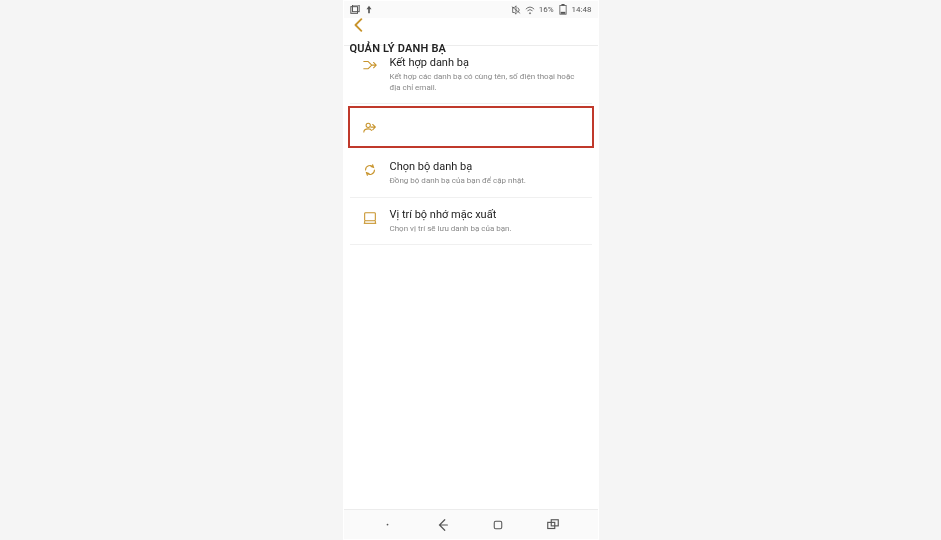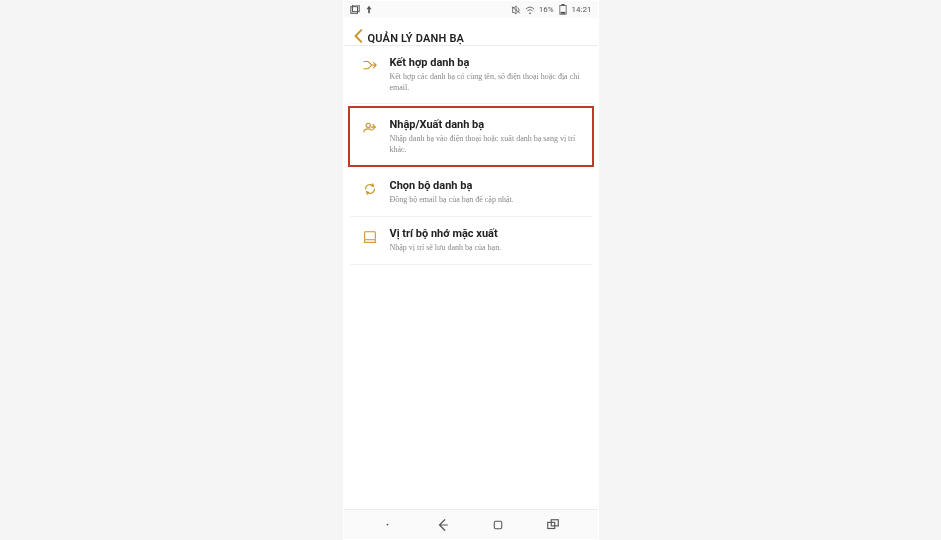--- a/index.html
+++ b/index.html
@@ -30,23 +30,25 @@
       font-size: 9px;
       color: #555;
       background: #fafafa;
       gap: 48px;
     }
     .status-left, .status-right { display: flex; gap: 4px; align-items: center; }
     .icon-sm { width: 10px; height: 10px; display: inline-flex; align-items: center; justify-content: center; }
     .app-bar {
       height: 28px;
       display: flex;
-      align-items: flex-end;
+      align-items: flex-start;
       padding: 0 6px;
+      gap: 10px;
       border-bottom: 1px solid #ececec;
+      flex-direction: column;
     }
     .back-btn { width: 18px; height: 18px; display: inline-flex; align-items: center; justify-content: center; color: #c8942c; }
     .app-title { font-size: 11px; font-weight: 600; letter-spacing: 0.2px; color: #222; }
     .content { flex: 1; overflow: hidden; }
     .setting-row {
       display: flex;
       padding: 10px 10px 10px 6px;
       align-items: flex-start;
       border-bottom: 1px solid #f0f0f0;
       margin: 0 6px;
@@ -58,22 +60,22 @@
     .row-icon {
       width: 28px;
       display: flex;
       justify-content: center;
       align-items: flex-start;
       padding-top: 2px;
       color: #c8942c;
       flex-shrink: 0;
     }
     .row-text { flex: 1; padding-left: 6px; }
-    .row-title { font-size: 11px; font-weight: 700; color: #222; line-height: 1.3; margin-bottom: 2px; }
-    .row-desc { font-size: 8px; color: #888; line-height: 1.3; font-family: Liberation Serif, serif; }
+    .row-title { font-size: 11px; font-weight: 400; color: #222; line-height: 1.3; margin-bottom: 2px; }
+    .row-desc { font-size: 8px; color: #888; line-height: 1.3; }
     .nav-bar {
       height: 30px;
       display: flex;
       justify-content: space-evenly;
       align-items: center;
       border-top: 1px solid #ececec;
       background: #fafafa;
     }
     .nav-btn { width: 22px; height: 22px; display: flex; align-items: center; justify-content: center; color: #555; }
   </style>
@@ -109,21 +111,21 @@
           </svg>
       </span>
       <span style="font-size:8px;">16%</span>
       <span class="icon-sm">
         <svg viewBox="0 0 10 14" width="8" height="11">
             <rect x="1" y="2" width="8" height="11" fill="none" stroke="#555" stroke-width="1"></rect>
             <rect x="3" y="0" width="4" height="2" fill="#555"></rect>
             <rect x="2" y="10" width="6" height="2.5" fill="#555"></rect>
           </svg>
       </span>
-      <span style="font-size:8px;">14:21</span>
+      <span style="font-size:8px;">14:48</span>
     </div>
   </div>
 
   <div class="app-bar">
     <span class="back-btn">
       <svg viewBox="0 0 12 12" width="14" height="14">
           <path d="M8 1 L3 6 L8 11" fill="none" stroke="#c8942c" stroke-width="1.6" stroke-linecap="round" stroke-linejoin="round"></path>
         </svg>
     </span>
     <span class="app-title">QUẢN LÝ DANH BẠ</span>
@@ -144,50 +146,46 @@
     </div>
 
     <div class="setting-row highlighted">
       <div class="row-icon">
         <svg viewBox="0 0 18 18" width="16" height="16">
           <circle cx="7" cy="6" r="2.4" fill="none" stroke="#c8942c" stroke-width="1.2"></circle>
           <path d="M2 14 Q2 10 7 10 Q10 10 11 12" fill="none" stroke="#c8942c" stroke-width="1.2"></path>
           <path d="M12 5 L15 8 L12 11 M15 8 H10" fill="none" stroke="#c8942c" stroke-width="1.2" stroke-linecap="round"></path>
         </svg>
       </div>
-      <div class="row-text">
-        <div class="row-title">Nhập/Xuất danh bạ</div>
-        <div class="row-desc">Nhập danh bạ vào điện thoại hoặc xuất danh bạ sang vị trí khác.</div>
-      </div>
     </div>
 
     <div class="setting-row">
       <div class="row-icon">
         <svg viewBox="0 0 18 18" width="16" height="16">
             <path d="M4 9 A5 5 0 0 1 13 6 M14 9 A5 5 0 0 1 5 12 M12 3 L13 6 L10 5 M6 15 L5 12 L8 13" fill="none" stroke="#c8942c" stroke-width="1.2" stroke-linecap="round"></path>
           </svg>
       </div>
       <div class="row-text">
         <div class="row-title">Chọn bộ danh bạ</div>
-        <div class="row-desc">Đồng bộ email bạ của bạn để cập nhật.</div>
+        <div class="row-desc">Đồng bộ danh bạ của bạn để cập nhật.</div>
       </div>
     </div>
 
     <div class="setting-row">
       <div class="row-icon">
         <svg viewBox="0 0 18 18" width="16" height="16">
             <rect x="3" y="3" width="12" height="9" rx="1" fill="none" stroke="#c8942c" stroke-width="1.2"></rect>
             <line x1="3" y1="12" x2="3" y2="15" stroke="#c8942c" stroke-width="1.2"></line>
             <line x1="15" y1="12" x2="15" y2="15" stroke="#c8942c" stroke-width="1.2"></line>
             <line x1="2" y1="15" x2="16" y2="15" stroke="#c8942c" stroke-width="1.2"></line>
           </svg>
       </div>
       <div class="row-text">
         <div class="row-title">Vị trí bộ nhớ mặc xuất</div>
-        <div class="row-desc">Nhập vị trí sẽ lưu danh bạ của bạn.</div>
+        <div class="row-desc">Chọn vị trí sẽ lưu danh bạ của bạn.</div>
       </div>
     </div>
 
   </div>
 
   <div class="nav-bar">
     <span class="nav-btn">
       <svg viewBox="0 0 16 16" width="5" height="5">
           <circle cx="8" cy="8" r="2.8" fill="#555"></circle>
         </svg>

